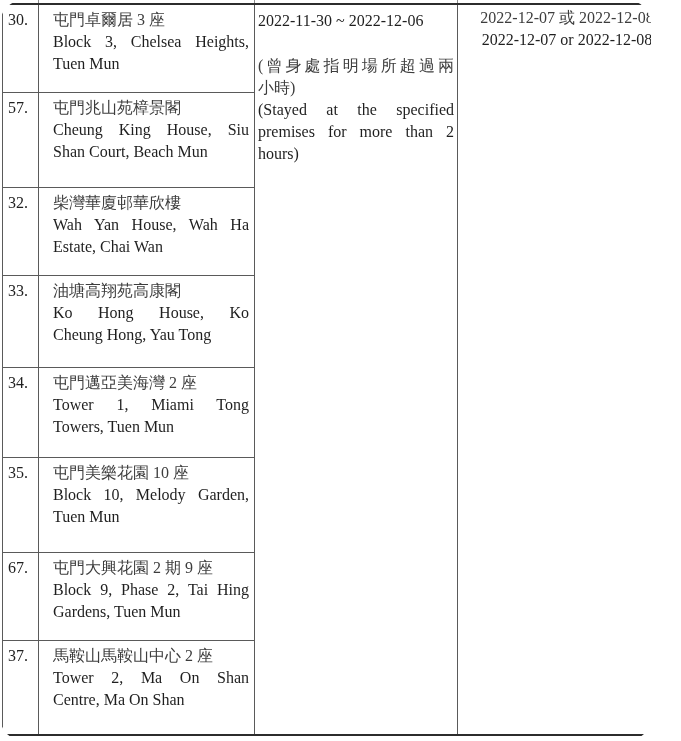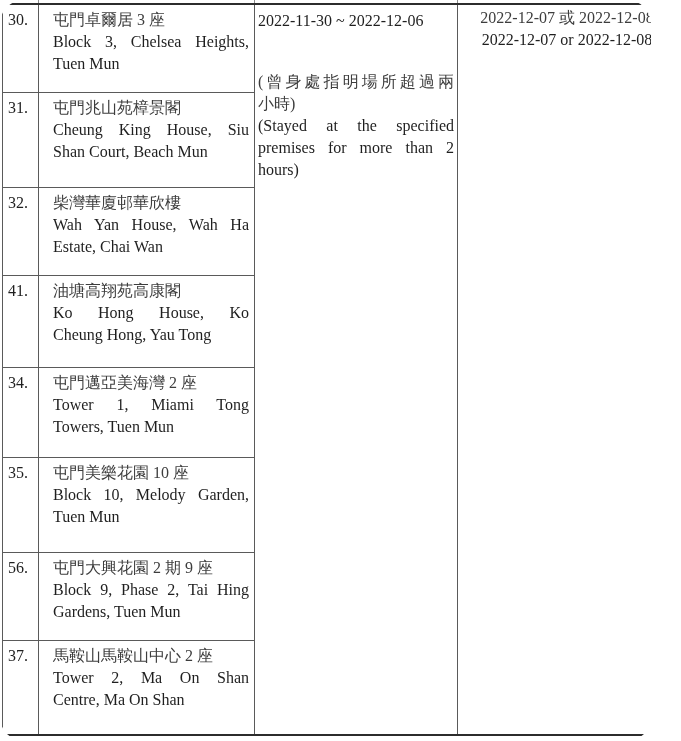--- a/index.html
+++ b/index.html
@@ -64,21 +64,21 @@
   td.dates { padding: 2px 8px 0 8px; text-align: center; }
 
   .zh { color: #3d3d3d; }
   .en { color: #1f1f1f; }
   
   .j {
     text-align: justify;
     text-align-last: justify;
     text-justify: inter-word;
   }
-  .cond-zh { margin-top: 39px; }
+  .cond-zh { margin-top: 23px; }
   .date-range { white-space: nowrap; }
 </style>
 </head>
 <body>
 
 <div class="page">
 
   <div class="stubs">
     <span class="stub s1"></span>
     <span class="stub s2"></span>
@@ -115,39 +115,39 @@
             <div class="en">hours)</div>
           </div>
         </td>
         <td class="dates" rowspan="8">
           <div class="zh">2022-12-07 或 2022-12-08</div>
           <div class="en">2022-12-07 or 2022-12-08</div>
         </td>
       </tr>
 
       <tr class="r2">
-        <td class="num">31.</td>
+        <td class="num">57.</td>
         <td class="bld">
           <div class="zh">屯門兆山苑樟景閣</div>
           <div class="en j">Cheung King House, Siu</div>
           <div class="en">Shan Court, Beach Mun</div>
         </td>
       </tr>
 
       <tr class="r3">
         <td class="num">32.</td>
         <td class="bld">
           <div class="zh">柴灣華廈邨華欣樓</div>
           <div class="en j">Wah Yan House, Wah Ha</div>
           <div class="en">Estate, Chai Wan</div>
         </td>
       </tr>
 
       <tr class="r4">
-        <td class="num">41.</td>
+        <td class="num">33.</td>
         <td class="bld">
           <div class="zh">油塘高翔苑高康閣</div>
           <div class="en j">Ko Hong House, Ko</div>
           <div class="en">Cheung Hong, Yau Tong</div>
         </td>
       </tr>
 
       <tr class="r5">
         <td class="num">34.</td>
         <td class="bld">
@@ -160,21 +160,21 @@
       <tr class="r6">
         <td class="num">35.</td>
         <td class="bld">
           <div class="zh">屯門美樂花園 10 座</div>
           <div class="en j">Block 10, Melody Garden,</div>
           <div class="en">Tuen Mun</div>
         </td>
       </tr>
 
       <tr class="r7">
-        <td class="num">56.</td>
+        <td class="num">67.</td>
         <td class="bld">
           <div class="zh">屯門大興花園 2 期 9 座</div>
           <div class="en j">Block 9, Phase 2, Tai Hing</div>
           <div class="en">Gardens, Tuen Mun</div>
         </td>
       </tr>
 
       <tr class="r8">
         <td class="num">37.</td>
         <td class="bld">

